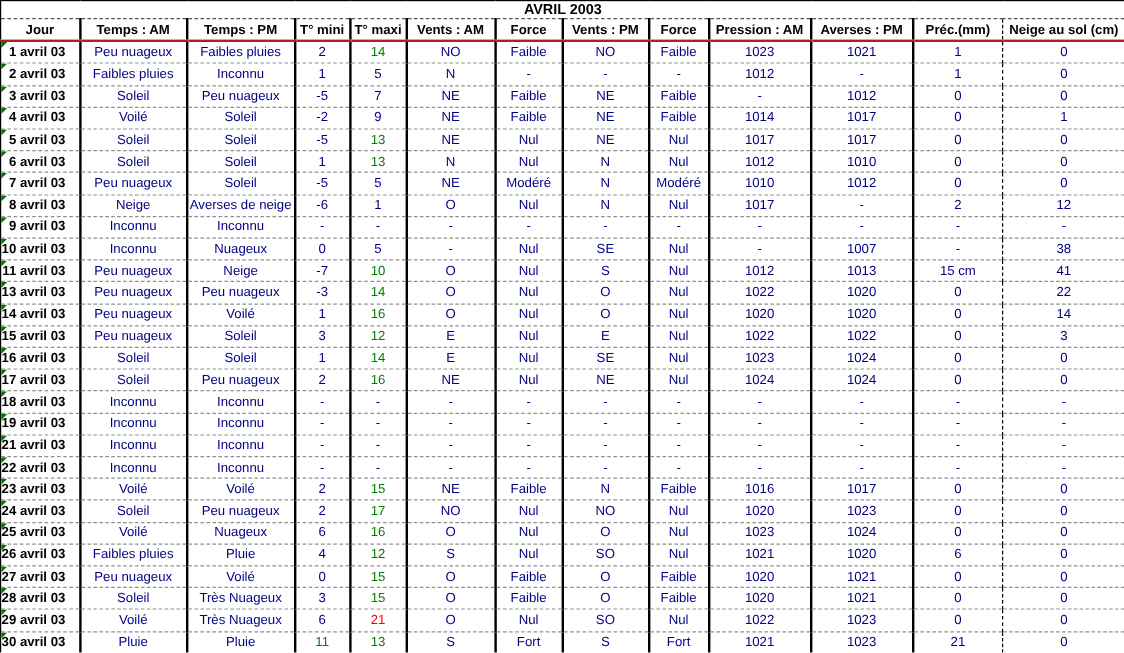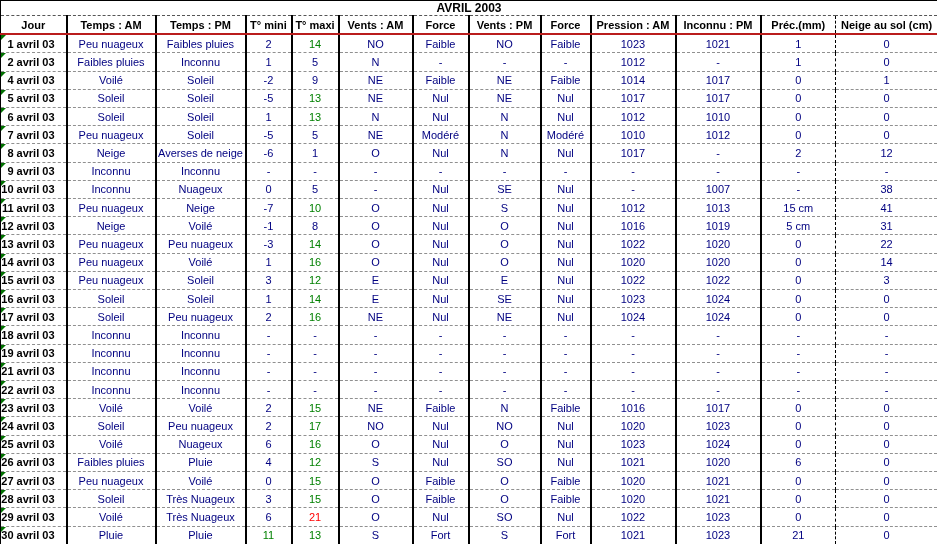--- a/index.html
+++ b/index.html
@@ -74,21 +74,21 @@
           <th>Jour</th>
           <th>Temps : AM</th>
           <th>Temps : PM</th>
           <th>T° mini</th>
           <th>T° maxi</th>
           <th>Vents : AM</th>
           <th>Force</th>
           <th>Vents : PM</th>
           <th>Force</th>
           <th>Pression : AM</th>
-          <th>Inconnu : PM</th>
+          <th>Averses : PM</th>
           <th>Préc.(mm)</th>
           <th class="dashed-left">Neige au sol (cm)</th>
         </tr>
     </thead>
     <tbody id="table-body">
         <tr>
           <td class="jour" style="color: rgb(0, 0, 0);"><span class="tri" style="border-top-color: rgb(0, 112, 0);"></span>1 avril 03</td>
           <td style="color: rgb(0, 0, 128);">Peu nuageux</td>
           <td style="color: rgb(0, 0, 128);">Faibles pluies</td>
           <td style="color: rgb(0, 0, 128);">2</td>
@@ -108,20 +108,35 @@
           <td style="color: rgb(0, 0, 128);">Inconnu</td>
           <td style="color: rgb(0, 0, 128);">1</td>
           <td style="color: rgb(0, 0, 128);">5</td>
           <td style="color: rgb(0, 0, 128);">N</td>
           <td style="color: rgb(0, 0, 128);">-</td>
           <td style="color: rgb(0, 0, 128);">-</td>
           <td style="color: rgb(0, 0, 128);">-</td>
           <td style="color: rgb(0, 0, 128);">1012</td>
           <td style="color: rgb(0, 0, 128);">-</td>
           <td style="color: rgb(0, 0, 128);">1</td>
+          <td class="dashed-left" style="color: rgb(0, 0, 128);">0</td>
+        </tr>
+        <tr>
+          <td class="jour" style="color: rgb(0, 0, 0);"><span class="tri" style="border-top-color: rgb(0, 112, 0);"></span>3 avril 03</td>
+          <td style="color: rgb(0, 0, 128);">Soleil</td>
+          <td style="color: rgb(0, 0, 128);">Peu nuageux</td>
+          <td style="color: rgb(0, 0, 128);">-5</td>
+          <td style="color: rgb(0, 0, 128);">7</td>
+          <td style="color: rgb(0, 0, 128);">NE</td>
+          <td style="color: rgb(0, 0, 128);">Faible</td>
+          <td style="color: rgb(0, 0, 128);">NE</td>
+          <td style="color: rgb(0, 0, 128);">Faible</td>
+          <td style="color: rgb(0, 0, 128);">-</td>
+          <td style="color: rgb(0, 0, 128);">1012</td>
+          <td style="color: rgb(0, 0, 128);">0</td>
           <td class="dashed-left" style="color: rgb(0, 0, 128);">0</td>
         </tr>
         <tr>
           <td class="jour" style="color: rgb(0, 0, 0);"><span class="tri" style="border-top-color: rgb(0, 112, 0);"></span>4 avril 03</td>
           <td style="color: rgb(0, 0, 128);">Voilé</td>
           <td style="color: rgb(0, 0, 128);">Soleil</td>
           <td style="color: rgb(0, 0, 128);">-2</td>
           <td style="color: rgb(0, 0, 128);">9</td>
           <td style="color: rgb(0, 0, 128);">NE</td>
           <td style="color: rgb(0, 0, 128);">Faible</td>
@@ -229,35 +244,20 @@
           <td style="color: rgb(0, 0, 128);">-7</td>
           <td style="color: rgb(0, 128, 0);">10</td>
           <td style="color: rgb(0, 0, 128);">O</td>
           <td style="color: rgb(0, 0, 128);">Nul</td>
           <td style="color: rgb(0, 0, 128);">S</td>
           <td style="color: rgb(0, 0, 128);">Nul</td>
           <td style="color: rgb(0, 0, 128);">1012</td>
           <td style="color: rgb(0, 0, 128);">1013</td>
           <td style="color: rgb(0, 0, 128);">15 cm</td>
           <td class="dashed-left" style="color: rgb(0, 0, 128);">41</td>
-        </tr>
-        <tr>
-          <td class="jour" style="color: rgb(0, 0, 0);"><span class="tri" style="border-top-color: rgb(0, 112, 0);"></span>12 avril 03</td>
-          <td style="color: rgb(0, 0, 128);">Neige</td>
-          <td style="color: rgb(0, 0, 128);">Voilé</td>
-          <td style="color: rgb(0, 0, 128);">-1</td>
-          <td style="color: rgb(0, 0, 128);">8</td>
-          <td style="color: rgb(0, 0, 128);">O</td>
-          <td style="color: rgb(0, 0, 128);">Nul</td>
-          <td style="color: rgb(0, 0, 128);">O</td>
-          <td style="color: rgb(0, 0, 128);">Nul</td>
-          <td style="color: rgb(0, 0, 128);">1016</td>
-          <td style="color: rgb(0, 0, 128);">1019</td>
-          <td style="color: rgb(0, 0, 128);">5 cm</td>
-          <td class="dashed-left" style="color: rgb(0, 0, 128);">31</td>
         </tr>
         <tr>
           <td class="jour" style="color: rgb(0, 0, 0);"><span class="tri" style="border-top-color: rgb(0, 112, 0);"></span>13 avril 03</td>
           <td style="color: rgb(0, 0, 128);">Peu nuageux</td>
           <td style="color: rgb(0, 0, 128);">Peu nuageux</td>
           <td style="color: rgb(0, 0, 128);">-3</td>
           <td style="color: rgb(0, 128, 0);">14</td>
           <td style="color: rgb(0, 0, 128);">O</td>
           <td style="color: rgb(0, 0, 128);">Nul</td>
           <td style="color: rgb(0, 0, 128);">O</td>

